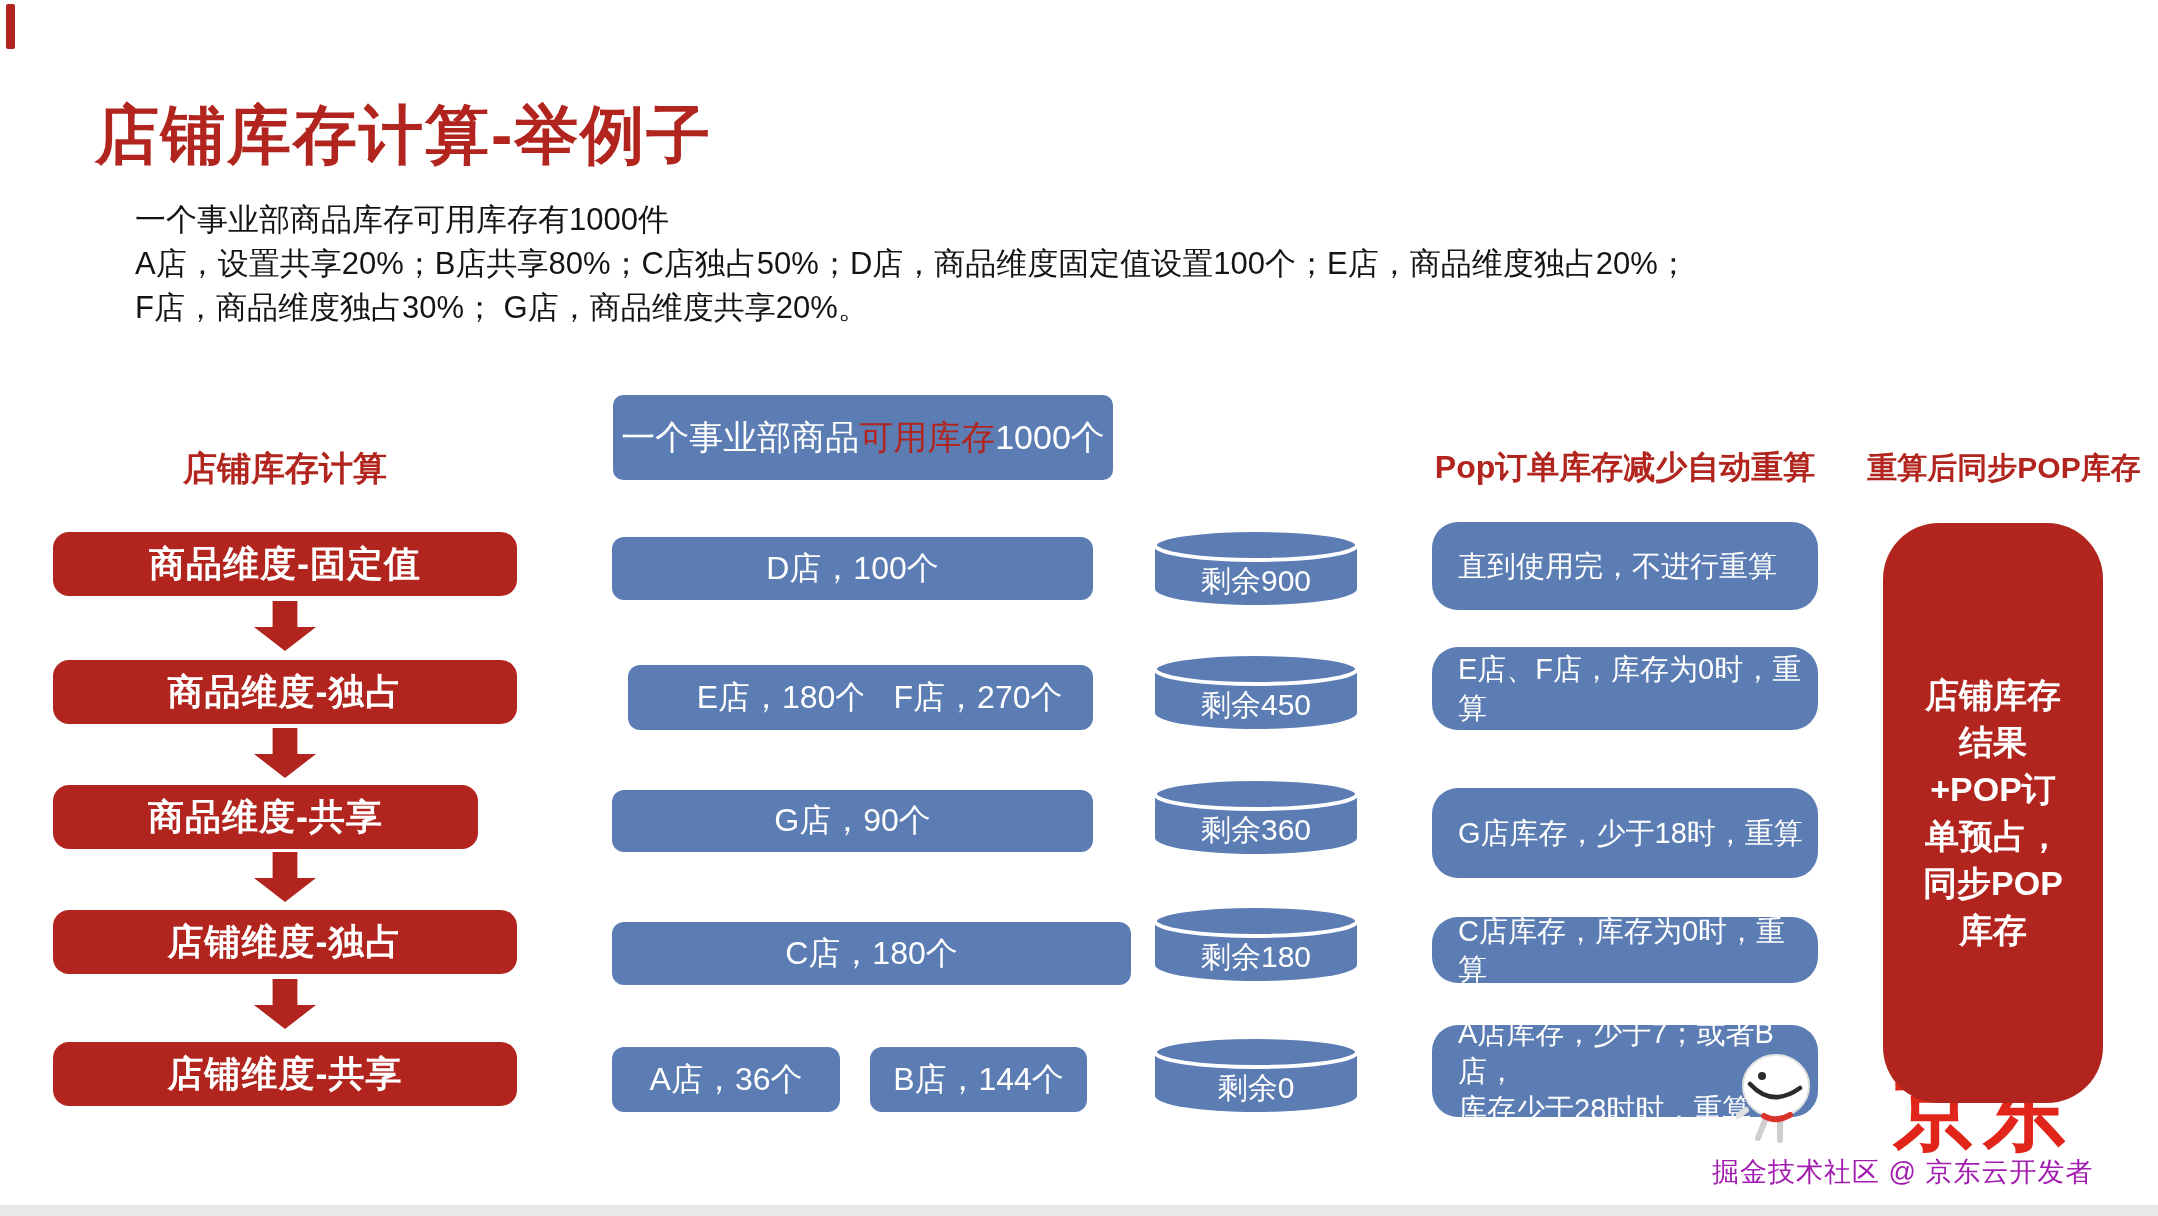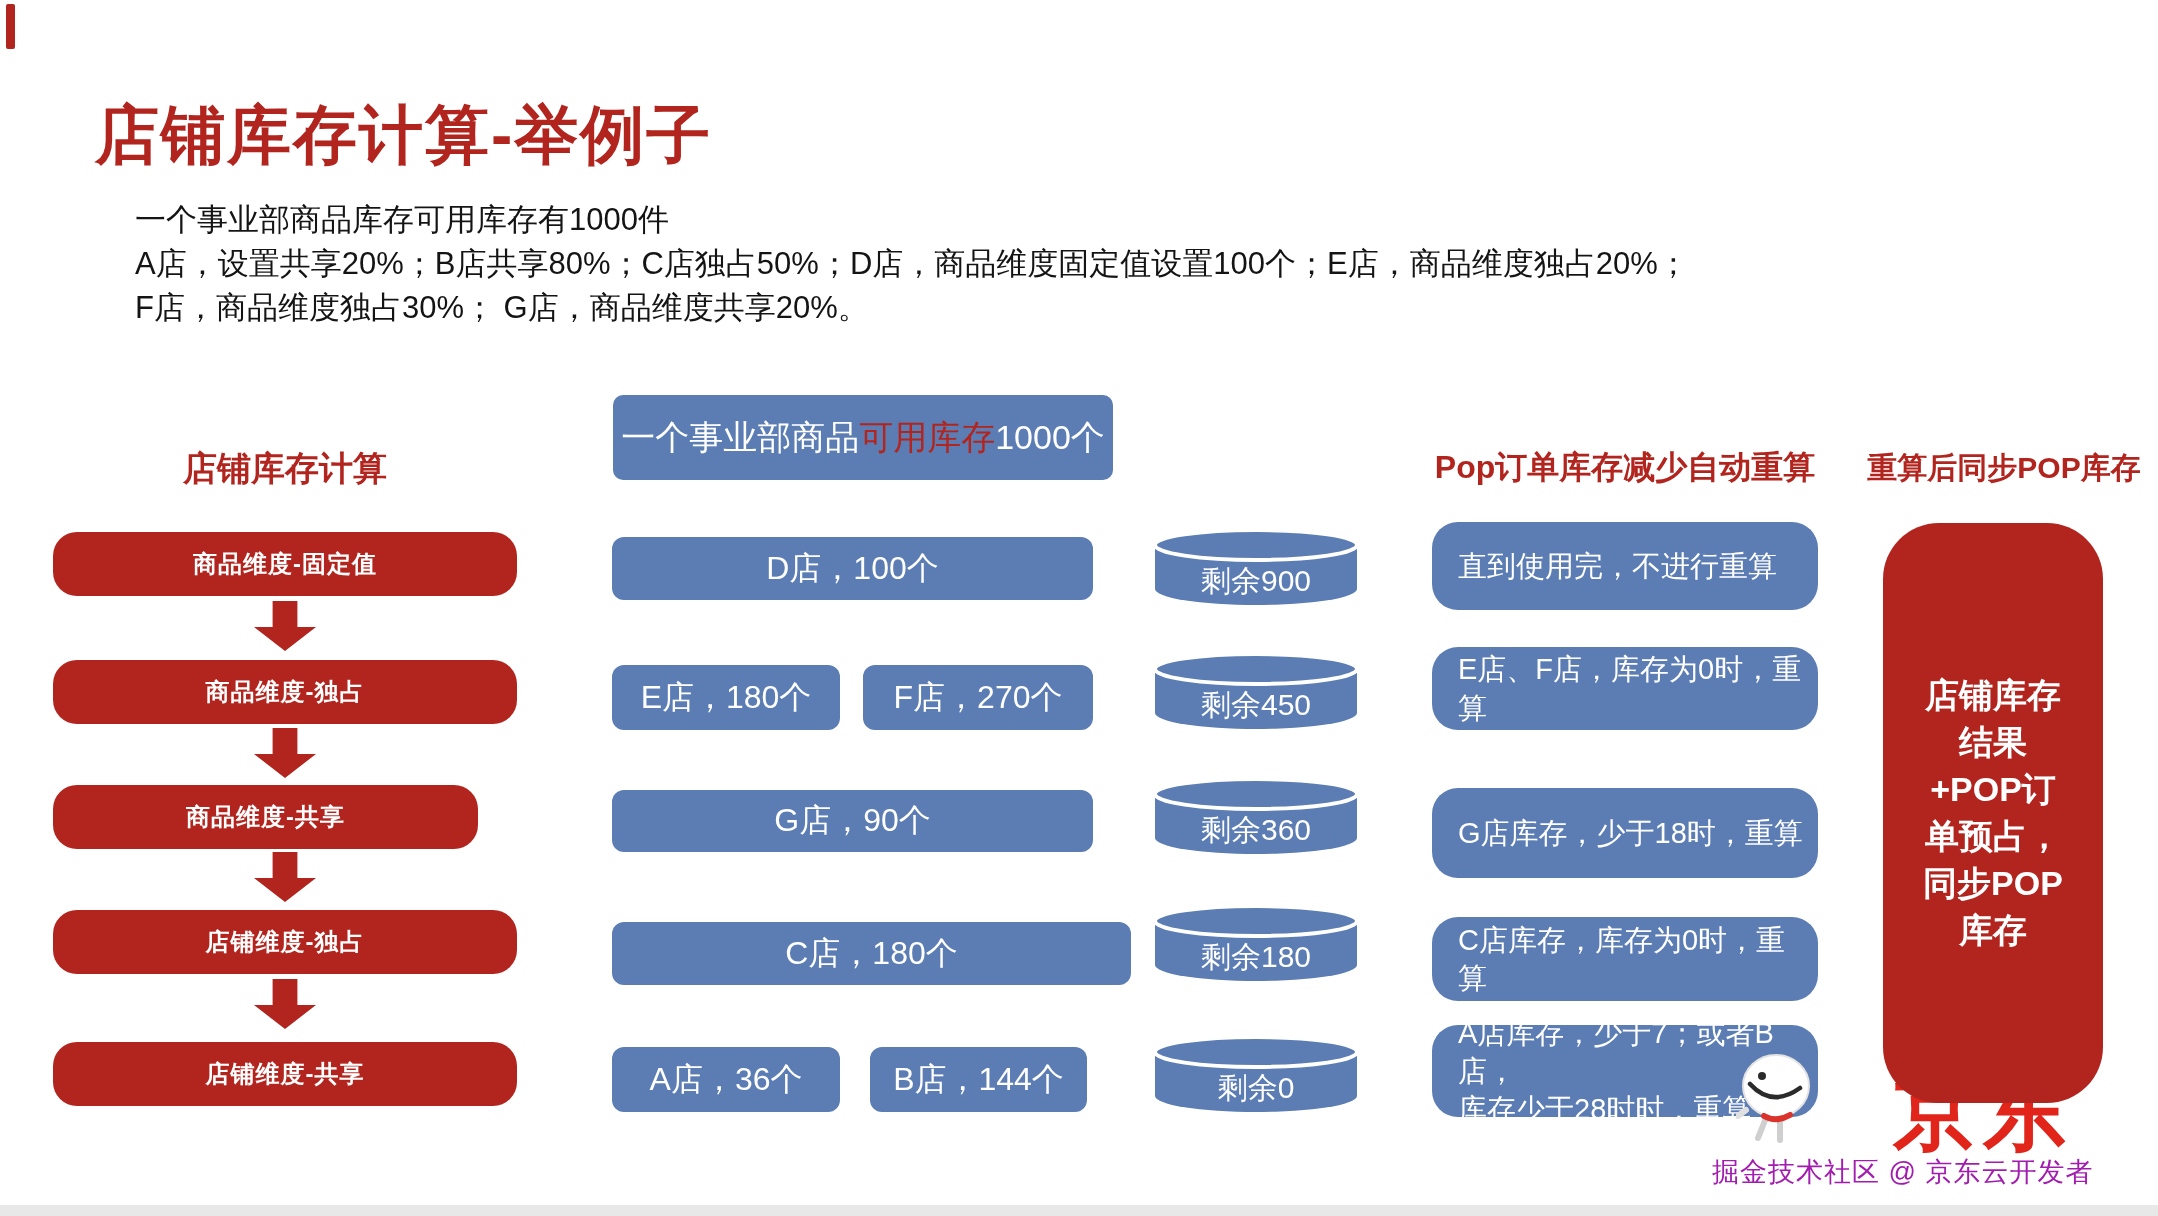--- a/index.html
+++ b/index.html
@@ -24,22 +24,22 @@
   .desc{
     left:135px;top:198px;
     font-size:31px;color:#141414;line-height:44px;
     white-space:nowrap;
   }
   .col-header{
     color:var(--red);font-weight:bold;text-align:center;
   }
   .redbox{
     background:var(--red);color:#fff;font-weight:bold;
-    border-radius:24px;display:flex;align-items:center;justify-content:center;
-    font-size:24px;letter-spacing:1px;
+    border-radius:16px;display:flex;align-items:center;justify-content:center;
+    font-size:36px;letter-spacing:1px;
   }
   .bluebox{
     background:var(--blue);color:#fff;
     border-radius:12px;display:flex;align-items:center;justify-content:center;
     font-size:32px;
   }
   .popbox{
     background:var(--blue);color:#fff;
     border-radius:26px;display:flex;align-items:center;
     font-size:29px;line-height:1.32;
@@ -118,21 +118,21 @@
   <div class="abs arrow-down" style="left:254px;top:979px;width:62px;height:50px;"></div>
   <div class="abs redbox" style="left:53px;top:1042px;width:464px;height:64px;">店铺维度-共享</div>
 
   <div class="abs pool">
     <span>一个事业部商品</span>
       <span class="hl">可用库存</span>
       <span>1000个</span>
   </div>
 
   <div class="abs bluebox" style="left:612px;top:537px;width:481px;height:63px;">D店，100个</div>
-  <div class="abs bluebox" style="left:612px;top:665px;width:228px;height:65px;">E店，180个</div>
+  <div class="abs bluebox" style="left:628px;top:665px;width:228px;height:65px;padding-left:40px;">E店，180个</div>
   <div class="abs bluebox" style="left:863px;top:665px;width:230px;height:65px;">F店，270个</div>
   <div class="abs bluebox" style="left:612px;top:790px;width:481px;height:62px;">G店，90个</div>
   <div class="abs bluebox" style="left:612px;top:922px;width:519px;height:63px;">C店，180个</div>
   <div class="abs bluebox" style="left:612px;top:1047px;width:228px;height:65px;">A店，36个</div>
   <div class="abs bluebox" style="left:870px;top:1047px;width:217px;height:65px;">B店，144个</div>
 
   <div class="abs cyl" style="left:1152px;top:527px;">
     <svg width="208" height="82" viewBox="0 0 208 82">
       <path d="M3 18 L3 62 A101 16 0 0 0 205 62 L205 18 Z" fill="#5b7db3"></path>
       <ellipse cx="104" cy="18" rx="101" ry="15" fill="#5b7db3" stroke="#ffffff" stroke-width="4"></ellipse>
@@ -166,21 +166,21 @@
       <ellipse cx="104" cy="18" rx="101" ry="15" fill="#5b7db3" stroke="#ffffff" stroke-width="4"></ellipse>
     </svg>
     <span class="cyl-label">剩余0</span>
   </div>
 
   <div class="abs col-header" style="left:1430px;top:446px;width:390px;font-size:32px;">Pop订单库存减少自动重算</div>
 
   <div class="abs popbox" style="left:1432px;top:522px;width:386px;height:88px;">直到使用完，不进行重算</div>
   <div class="abs popbox" style="left:1432px;top:647px;width:386px;height:83px;">E店、F店，库存为0时，重算</div>
   <div class="abs popbox" style="left:1432px;top:788px;width:386px;height:90px;">G店库存，少于18时，重算</div>
-  <div class="abs popbox" style="left:1432px;top:917px;width:386px;height:84px;">C店库存，库存为0时，重算</div>
+  <div class="abs popbox" style="left:1432px;top:917px;width:386px;height:66px;">C店库存，库存为0时，重算</div>
   <div class="abs popbox" style="left:1432px;top:1025px;width:386px;height:92px;">A店库存，少于7；或者B店，
 库存少于28时时，重算</div>
 
   <div class="abs col-header" style="left:1850px;top:448px;width:308px;font-size:30px;">重算后同步POP库存</div>
 
   <div class="abs jd-logo">京东</div>
 
   <div class="abs result-box">店铺库存
 结果
 +POP订

